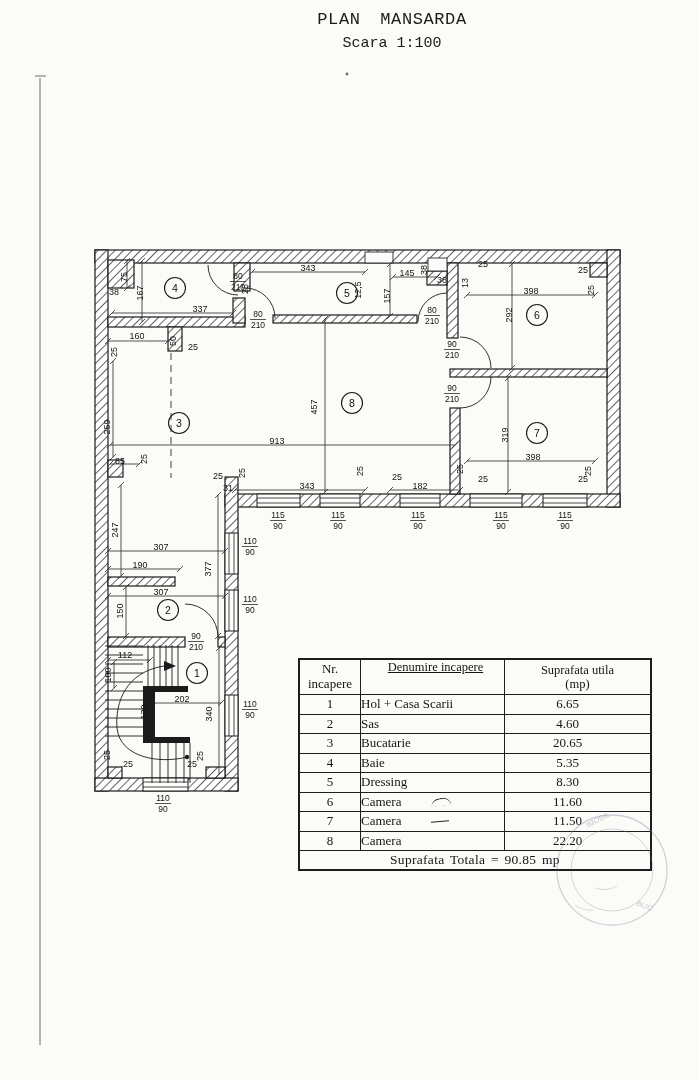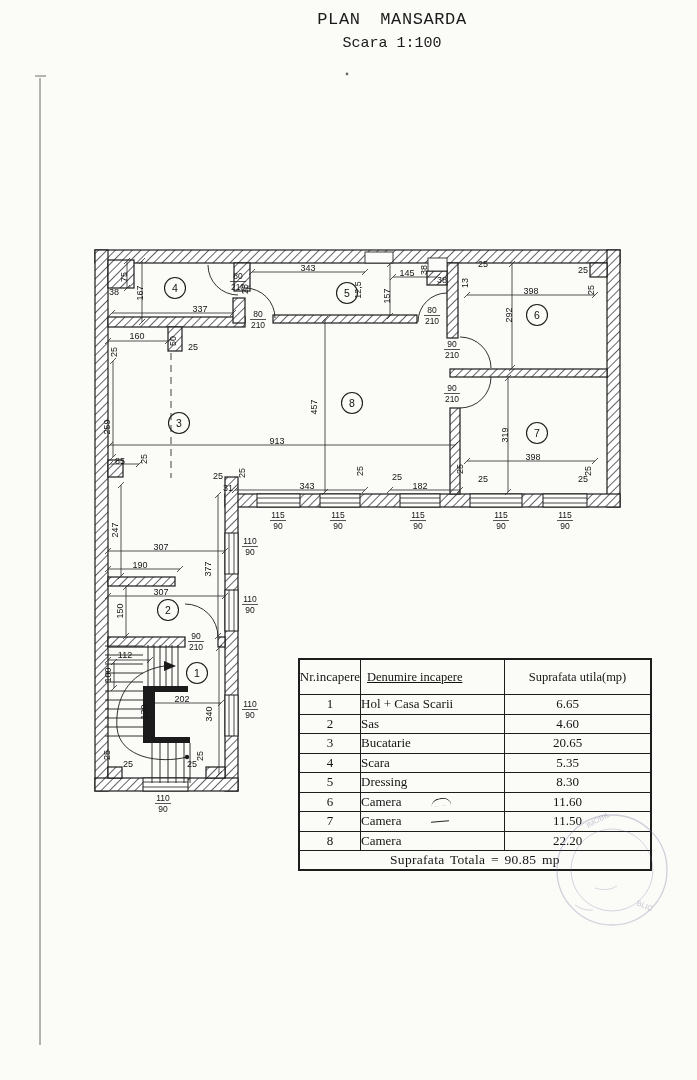--- a/index.html
+++ b/index.html
@@ -24,21 +24,21 @@
   .roomc{fill:none;stroke:#1b1b1b;stroke-width:1.1;}
   .roomn{font-family:"Liberation Sans",sans-serif;font-size:10.5px;fill:#111;}
   .pagemark{stroke:#6d6d68;stroke-width:1;}
   
   #tbl{position:absolute;left:298px;top:658px;width:350px;border:2px solid #1d1d1d;z-index:2;
        display:grid;grid-template-columns:60px 144px 146px;background:transparent;
        font-family:"Liberation Serif",serif;font-size:13px;color:#141414;}
   #tbl .cell{display:flex;align-items:center;justify-content:center;box-sizing:border-box;}
   #tbl .vline{border-left:1.5px solid #1d1d1d;}
   #tbl .hline{border-top:1.5px solid #1d1d1d;}
-  #tbl .hc{height:34px;flex-direction:row;line-height:1.15;}
+  #tbl .hc{height:34px;flex-direction:column;line-height:1.15;}
   #tbl .hdr2{font-size:12.5px;}
   #tbl .c{height:19.5px;}
   #tbl .c-name{justify-content:flex-start;}
   #tbl .c-area{padding-right:20px;}
   #tbl .hc-name{justify-content:flex-start;padding-left:6px;text-decoration:underline;}
   #tbl .foot{grid-column:1/4;height:18px;display:flex;align-items:center;justify-content:center;
              border-top:1.5px solid #1d1d1d;font-size:13.5px;letter-spacing:.3px;word-spacing:2px;}
   .mk{display:inline-block;margin-left:30px;}
   .mk-curve{width:20px;height:7px;border-top:1.7px solid #222;
             border-radius:100% 100% 0 0/220% 220% 0 0;transform:rotate(-7deg);}
@@ -367,21 +367,21 @@
 <div class="cell c hline">1</div>
     <div class="cell c c-name vline hline">Hol + Casa Scarii</div>
     <div class="cell c c-area vline hline">6.65</div>
     <div class="cell c hline">2</div>
     <div class="cell c c-name vline hline">Sas</div>
     <div class="cell c c-area vline hline">4.60</div>
     <div class="cell c hline">3</div>
     <div class="cell c c-name vline hline">Bucatarie</div>
     <div class="cell c c-area vline hline">20.65</div>
     <div class="cell c hline">4</div>
-    <div class="cell c c-name vline hline">Scara</div>
+    <div class="cell c c-name vline hline">Baie</div>
     <div class="cell c c-area vline hline">5.35</div>
     <div class="cell c hline">5</div>
     <div class="cell c c-name vline hline">Dressing</div>
     <div class="cell c c-area vline hline">8.30</div>
     <div class="cell c hline">6</div>
     <div class="cell c c-name vline hline">Camera<span class="mk mk-curve"></span></div>
     <div class="cell c c-area vline hline">11.60</div>
     <div class="cell c hline">7</div>
     <div class="cell c c-name vline hline">Camera<span class="mk mk-dash"></span></div>
     <div class="cell c c-area vline hline">11.50</div>

